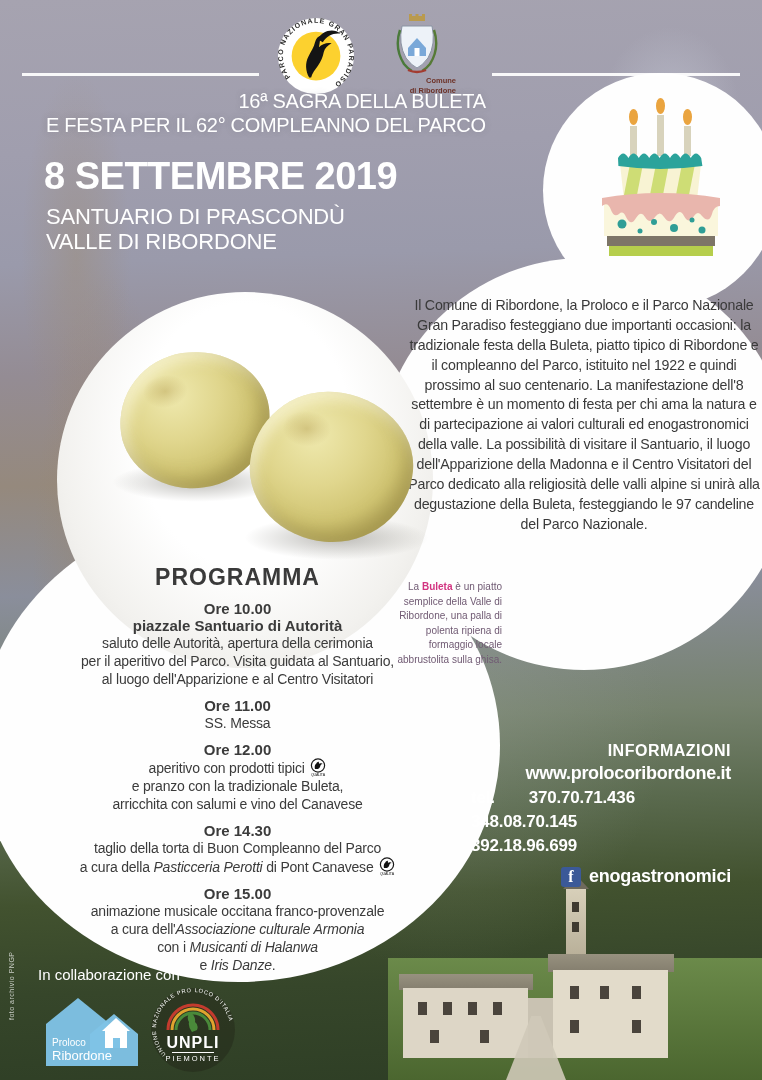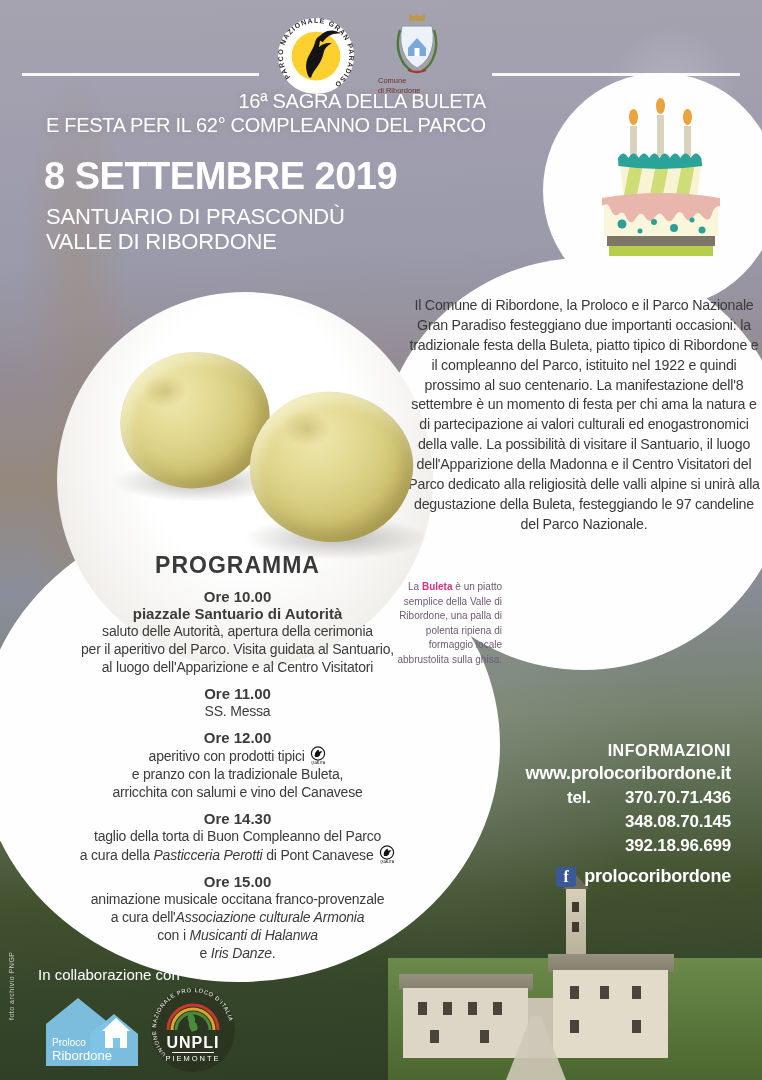--- a/index.html
+++ b/index.html
@@ -30,21 +30,21 @@
   #circle-text{left:378px;top:258px;width:412px;height:412px;}
   #circle-photo{left:57px;top:292px;width:376px;height:376px;
     background:radial-gradient(ellipse at 50% 38%,#ffffff 40%,#f2f1ee 70%,#dddcd8 100%);}
   #circle-program{left:-22px;top:508px;width:522px;height:474px;}
   
   .hr-line{height:3px;background:rgba(255,255,255,.92);}
   #hr-left{left:22px;top:73px;width:237px;}
   #hr-right{left:492px;top:73px;width:248px;}
   #pngp-logo{left:277px;top:17px;width:78px;height:78px;}
   #comune-logo{left:394px;top:14px;width:46px;height:60px;}
-  #comune-caption{left:378px;top:76px;width:78px;text-align:left;color:#6d3228;font-size:7.5px;font-weight:normal;line-height:1.3;}
+  #comune-caption{left:378px;top:76px;width:78px;text-align:right;color:#6d3228;font-size:7.5px;font-weight:bold;line-height:1.3;}
   #title{left:46px;top:90px;color:#fff;font-size:20px;line-height:1.18;letter-spacing:-.3px;font-weight:400;text-shadow:0 0 6px rgba(80,80,90,.25);text-align:right;}
   #date{left:44px;top:155px;color:#fff;font-size:38px;font-weight:bold;letter-spacing:-.5px;}
   #location{left:46px;top:204px;color:#fff;font-size:22px;line-height:1.15;letter-spacing:-.2px;}
   
   #cake{left:580px;top:98px;width:162px;height:168px;}
   
   #intro{left:408px;top:296px;width:352px;text-align:center;color:#3a3a3a;font-size:14.2px;line-height:1.40;letter-spacing:-.2px;}
   #intro b{font-weight:normal;}
   
   #note{left:396px;top:580px;width:106px;text-align:right;color:#705a73;font-size:10px;line-height:1.45;}
@@ -55,32 +55,32 @@
     box-shadow:inset -8px -10px 18px rgba(120,105,50,.35), inset 6px 8px 14px rgba(255,252,225,.7);}
   .ball:after{content:"";position:absolute;left:18%;top:14%;width:30%;height:24%;border-radius:50%;
     background:radial-gradient(rgba(190,170,95,.55),rgba(190,170,95,0) 70%);}
   #ball1{left:120px;top:352px;width:150px;height:136px;transform:rotate(-8deg);}
   #ball2{left:250px;top:392px;width:163px;height:150px;transform:rotate(5deg);}
   .ball-shadow{position:absolute;border-radius:50%;background:radial-gradient(rgba(110,108,100,.45),rgba(110,108,100,0) 70%);}
   #bsh1{left:112px;top:462px;width:170px;height:40px;}
   #bsh2{left:244px;top:516px;width:185px;height:44px;}
   
   #program{left:20px;top:552px;width:435px;text-align:center;color:#3b3b3b;}
-  #program h2{margin:0 0 4px 0;font-size:23px;letter-spacing:1px;color:#3a3a3a;}
+  #program h2{margin:12px 0 4px 0;font-size:23px;letter-spacing:1px;color:#3a3a3a;}
   .prog-item{margin-top:9px;}
   .prog-time{font-size:15px;font-weight:bold;}
   .prog-sub{font-size:15px;font-weight:bold;}
   .prog-line{font-size:14px;line-height:18px;letter-spacing:-.2px;}
   .prog-line .it{font-style:italic;}
   .badge{display:inline-block;vertical-align:-4px;margin-left:2px;}
   
   #info{right:31px;top:742px;width:260px;text-align:right;color:#fff;}
   #info .i-title{font-size:16px;font-weight:bold;letter-spacing:.5px;}
   #info .i-site{font-size:18px;font-weight:bold;letter-spacing:-.3px;margin-top:3px;}
-  .tel-row{display:flex;justify-content:flex-end;align-items:baseline;font-size:17px;font-weight:bold;margin-top:4px;letter-spacing:-.2px;}
+  .tel-row{display:flex;align-items:baseline;font-size:17px;font-weight:bold;margin-top:4px;letter-spacing:-.2px;}
   .tel-row .lbl{margin-right:34px;font-weight:bold;}
   #fb-row{display:flex;justify-content:flex-end;align-items:center;gap:8px;margin-top:10px;}
   #fb-icon{width:20px;height:20px;background:#3b5998;border-radius:3px;color:#fff;font-weight:bold;font-size:16px;line-height:20px;text-align:center;font-family:"Liberation Serif",serif;}
   #fb-name{font-size:18px;font-weight:bold;letter-spacing:-.2px;}
   
   #collab{left:38px;top:966px;color:#fff;font-size:15px;}
   #proloco-logo{left:38px;top:988px;}
   #unpli-logo{left:150px;top:986px;}
   
   #credit{left:8px;top:860px;height:160px;writing-mode:vertical-rl;transform:rotate(180deg);font-size:7px;color:rgba(255,255,255,.72);letter-spacing:.5px;}
@@ -263,21 +263,21 @@
         <span>370.70.71.436</span>
       </div>
     <div class="tel-row">
         <span>348.08.70.145</span>
       </div>
     <div class="tel-row">
         <span>392.18.96.699</span>
       </div>
     <div id="fb-row">
       <div id="fb-icon">f</div>
-      <div id="fb-name">prolocoribordone</div>
+      <div id="fb-name">enogastronomici</div>
     </div>
   </div>
 
   <div class="abs" id="collab">In collaborazione con</div>
 
   <svg class="abs" id="proloco-logo" width="108" height="80" viewBox="0 0 108 80">
     <polygon points="8,78 8,36 40,10 72,36 72,78" fill="#7fc3e6" opacity="0.96"></polygon>
     <polygon points="52,78 52,46 76,26 100,46 100,78" fill="#7fc3e6" opacity="0.96"></polygon>
     <g>
       <polygon points="78,30 92,43 64,43" fill="#ffffff"></polygon>

